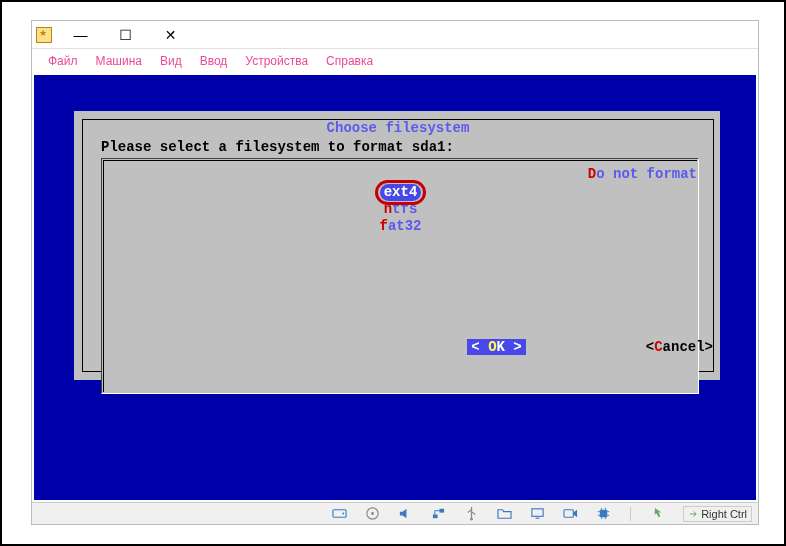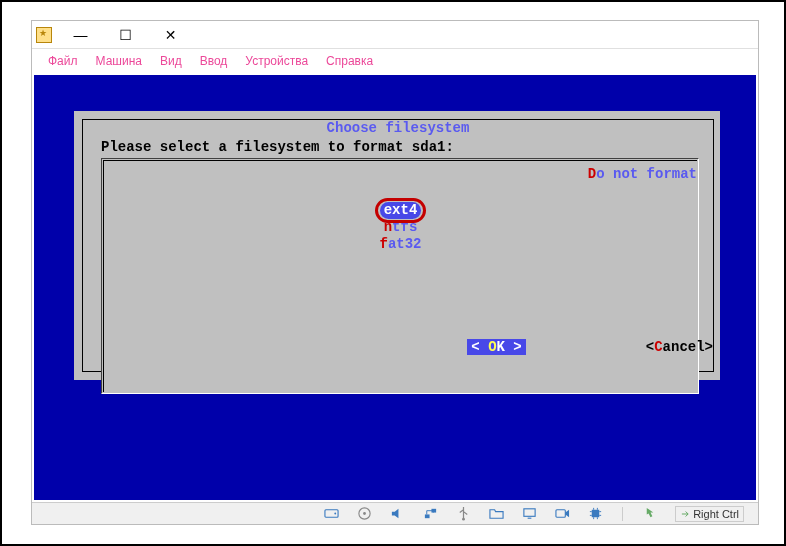--- a/index.html
+++ b/index.html
@@ -27,30 +27,30 @@
   .listbox { position: absolute; top: 38px; left: 18px; right: 14px; height: 236px; border-top: 1px solid #404040; border-left: 1px solid #404040; border-right: 1px solid #fff; border-bottom: 1px solid #fff; background: #c0c0c0; }
   .list-inner { position: absolute; inset: 1px; border-top: 1px solid #000; border-left: 1px solid #000; }
   
   .fs-option { font-family: "Courier New", monospace; font-size: 14px; font-weight: bold; text-align: center; line-height: 17px; }
   .opt-noformat { margin-top: 5px; text-align: right; }
   .opt-noformat .hk { color: #c00; } .opt-noformat .rest { color: #5a5af0; }
   .opt-ext4 { margin-top: 1px; }
   .opt-ntfs .hk { color: #c00; } .opt-ntfs .rest { color: #5a5af0; }
   .opt-fat32 .hk { color: #c00; } .opt-fat32 .rest { color: #5a5af0; }
   
-  .pill { display: inline-block; background: #4848e8; color: #fff; padding: 0 4px; border-radius: 9px; position: relative; margin-top: 18px; }
+  .pill { display: inline-block; background: #4848e8; color: #fff; padding: 0 4px; border-radius: 9px; position: relative; }
   .pill-ring { position: absolute; inset: -4px -5px; border: 3px solid #c40000; border-radius: 13px; pointer-events: none; }
   
   .action-row { position: absolute; bottom: 16px; left: 0; right: 0; display: flex; justify-content: flex-end; gap: 120px; font-family: "Courier New", monospace; font-size: 14px; font-weight: bold; }
   .btn-ok { background: #4848e8; color: #fff; padding: 0 4px; }
   .btn-ok .hk { color: #ffff55; }
   .btn-cancel { color: #000; }
   .btn-cancel .hk { color: #c00; }
   
-  .statusbar { position: absolute; bottom: 0; left: 0; right: 0; height: 22px; background: #f0f0f0; border-top: 1px solid #ccc; display: flex; align-items: center; justify-content: flex-end; padding: 0 14px; gap: 17px; }
+  .statusbar { position: absolute; bottom: 0; left: 0; right: 0; height: 22px; background: #f0f0f0; border-top: 1px solid #ccc; display: flex; align-items: center; justify-content: flex-end; padding: 0 6px; gap: 17px; }
   .sb-icon { width: 16px; height: 16px; display: inline-flex; align-items: center; justify-content: center; }
   .sb-icon svg { width: 15px; height: 15px; }
   .host-key { font-size: 11px; color: #333; padding: 1px 4px; border: 1px solid #ccc; display: flex; align-items: center; gap: 3px; }
   .sep { width: 1px; height: 14px; background: #ccc; margin: 0 2px; }
 </style>
 </head>
 <body>
 
 <div class="window-frame">
 

